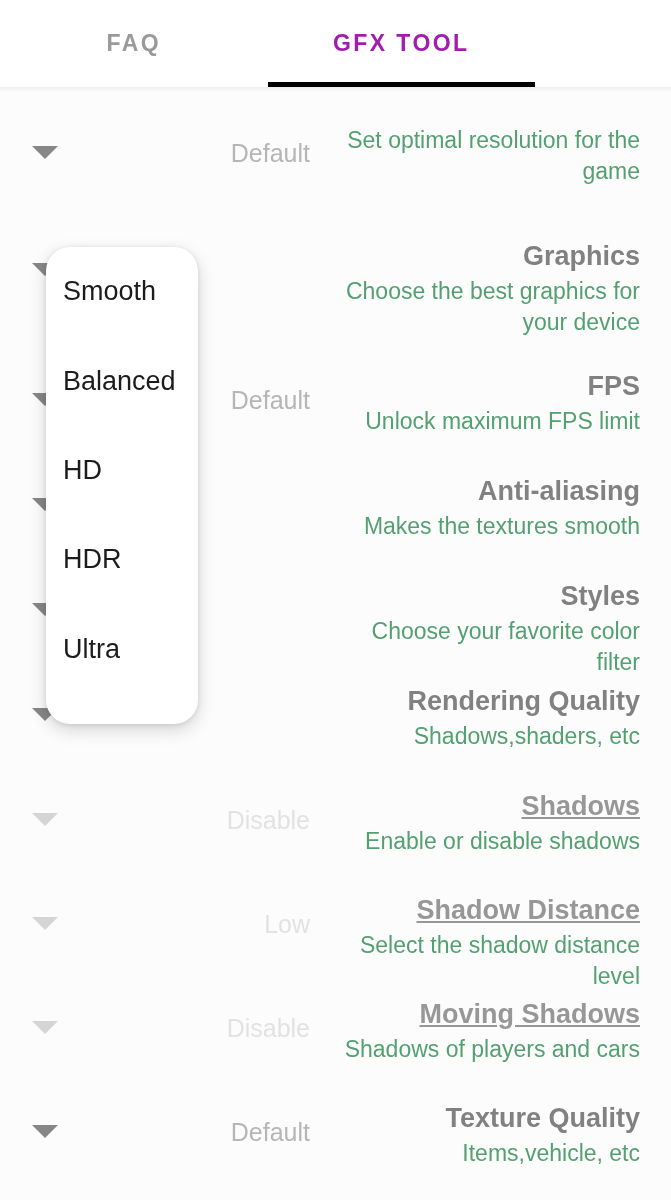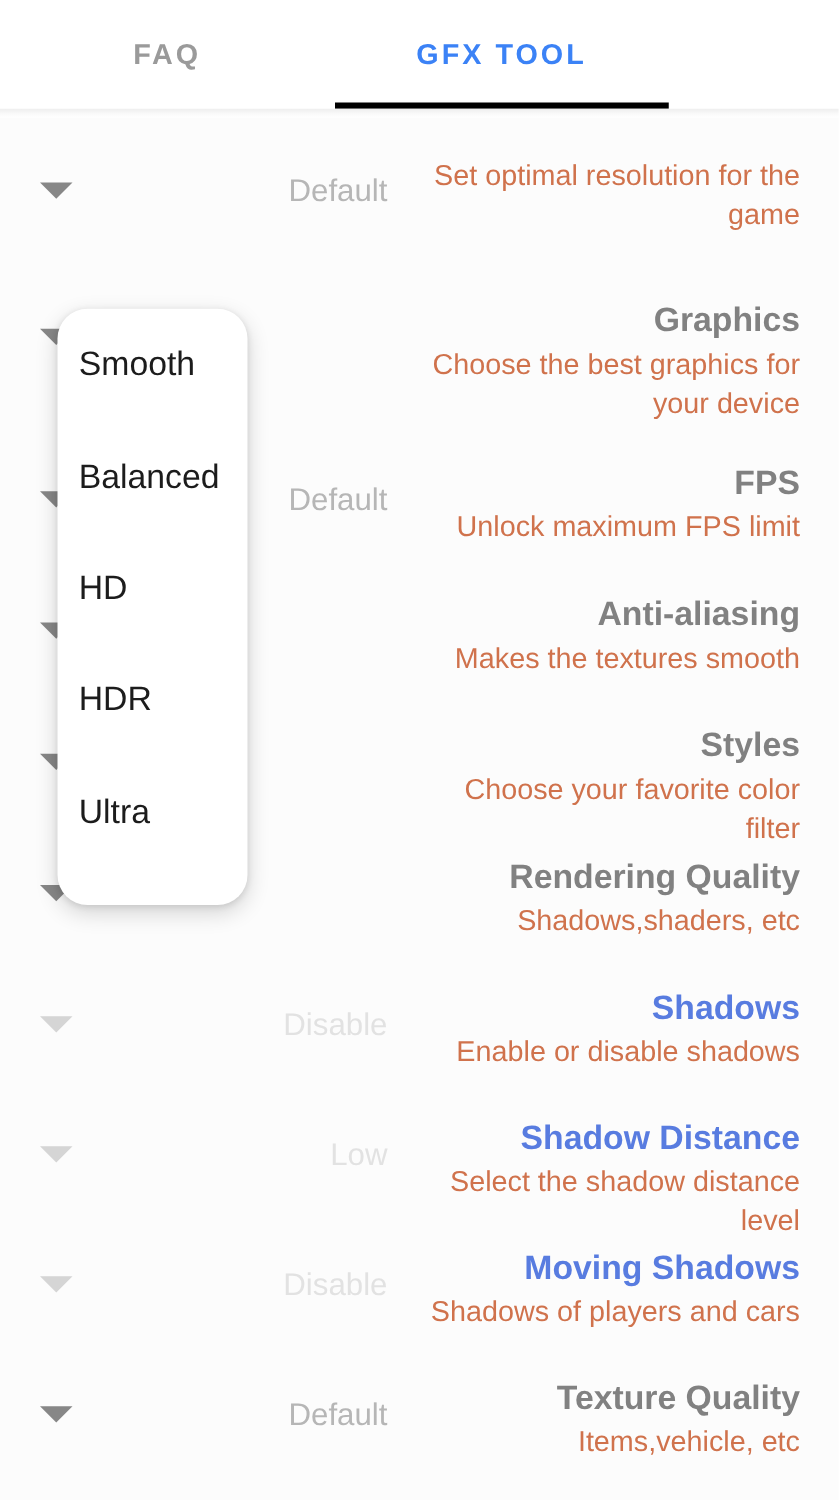--- a/index.html
+++ b/index.html
@@ -34,21 +34,21 @@
     box-sizing: border-box;
   }
   .tab-label {
     font-size: 23px;
     font-weight: bold;
     letter-spacing: 2.4px;
     color: #9a9a9a;
     user-select: none;
   }
   .tab.active .tab-label {
-    color: #3b82f6;
+    color: #a21caf;
   }
   .tab.active::after {
     content: "";
     position: absolute;
     left: 0; right: 0;
     bottom: 0;
     height: 5px;
     background: #000000;
   }
   .tabbar-shadow {
@@ -110,25 +110,26 @@
     padding-left: 18px;
     text-align: right;
   }
   .row-title {
     font-size: 27px;
     font-weight: bold;
     color: #555555;
     line-height: 34px;
   }
   .row-title.faded {
-    color: #1d4ed8;
+    color: #737373;
+    text-decoration: underline;
   }
   .row-sub {
     font-size: 23px;
-    color: #c2410c;
+    color: #15803d;
     line-height: 31px;
     margin-top: 3px;
   }
 
   
   .scrim {
     position: absolute;
     top: 94px; left: 0;
     width: 671px;
     height: 1106px;

